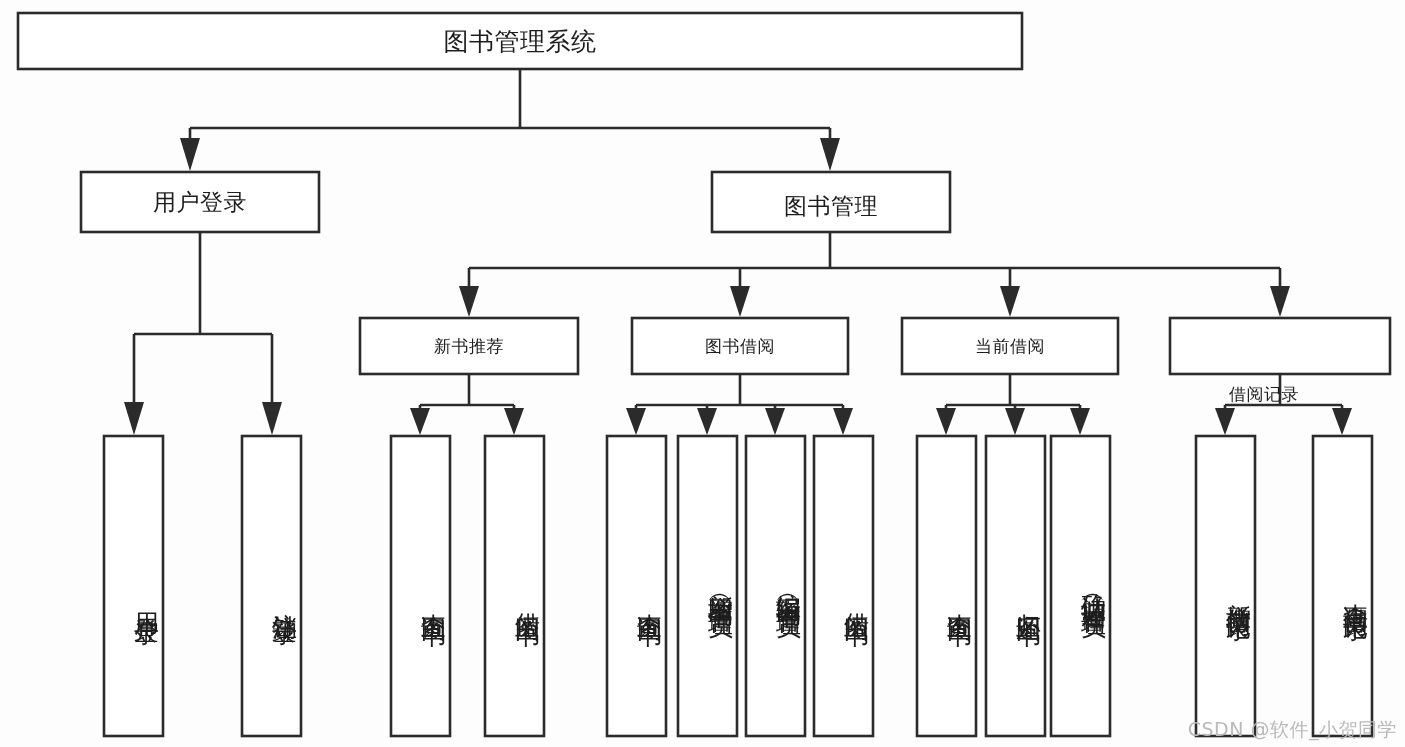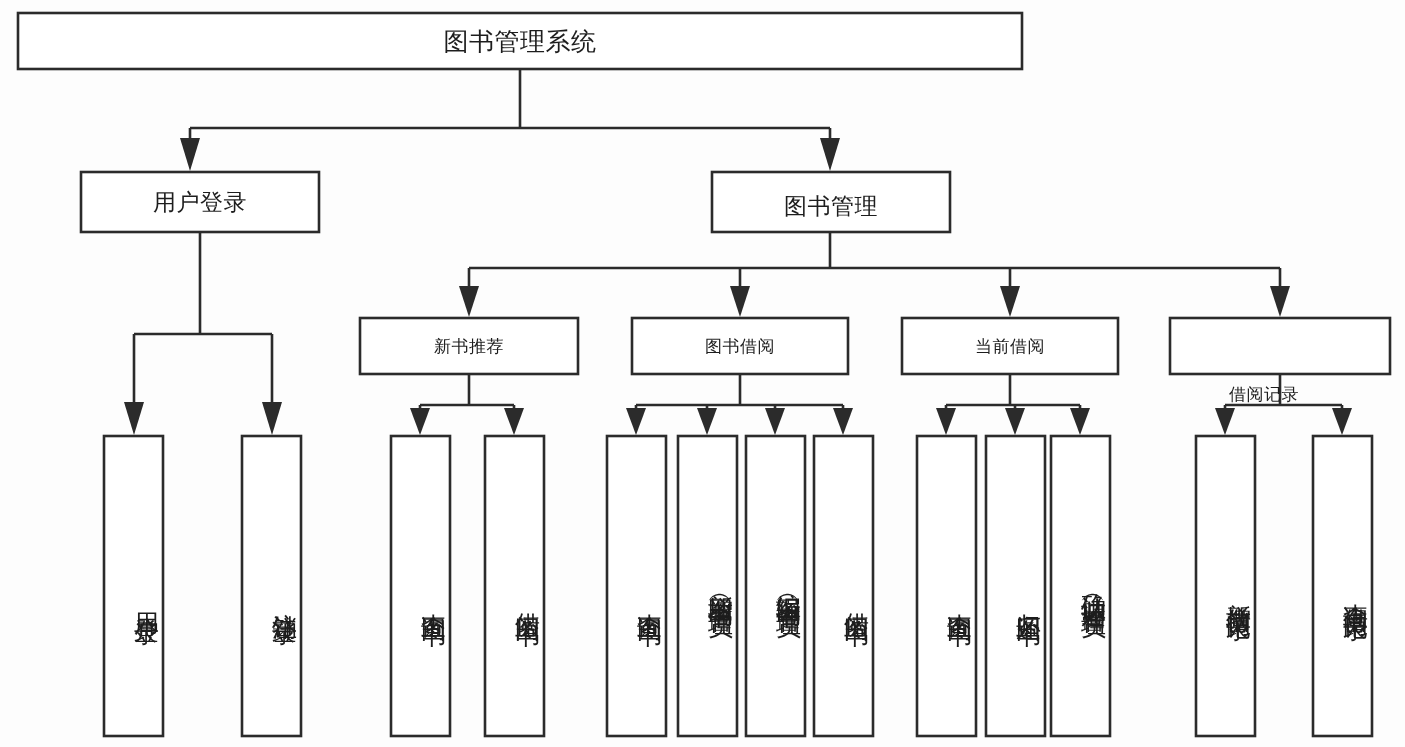--- a/index.html
+++ b/index.html
@@ -201,13 +201,14 @@
   <div class="node-label-v leaf-label" style="left:607px; top:466px; width:59px; height:265px;">查询图书</div>
   <div class="node-label-v leaf-label" style="left:678px; top:442px; width:59px; height:290px;">新增图书（管理员）</div>
   <div class="node-label-v leaf-label" style="left:746px; top:442px; width:59px; height:290px;">编辑图书（管理员）</div>
   <div class="node-label-v leaf-label" style="left:814px; top:466px; width:59px; height:265px;">借阅图书</div>
   <div class="node-label-v leaf-label" style="left:917px; top:466px; width:59px; height:265px;">查询图书</div>
   <div class="node-label-v leaf-label" style="left:986px; top:466px; width:59px; height:265px;">归还图书</div>
   <div class="node-label-v leaf-label" style="left:1051px; top:442px; width:59px; height:290px;">确认归还（管理员）</div>
   <div class="node-label-v leaf-label" style="left:1196px; top:452px; width:59px; height:280px;">新增借阅记录</div>
   <div class="node-label-v leaf-label" style="left:1313px; top:452px; width:59px; height:280px;">查询借阅记录</div>
 
+  <div class="watermark">CSDN @软件_小贺同学</div>
 </div>
 
 </body></html>

